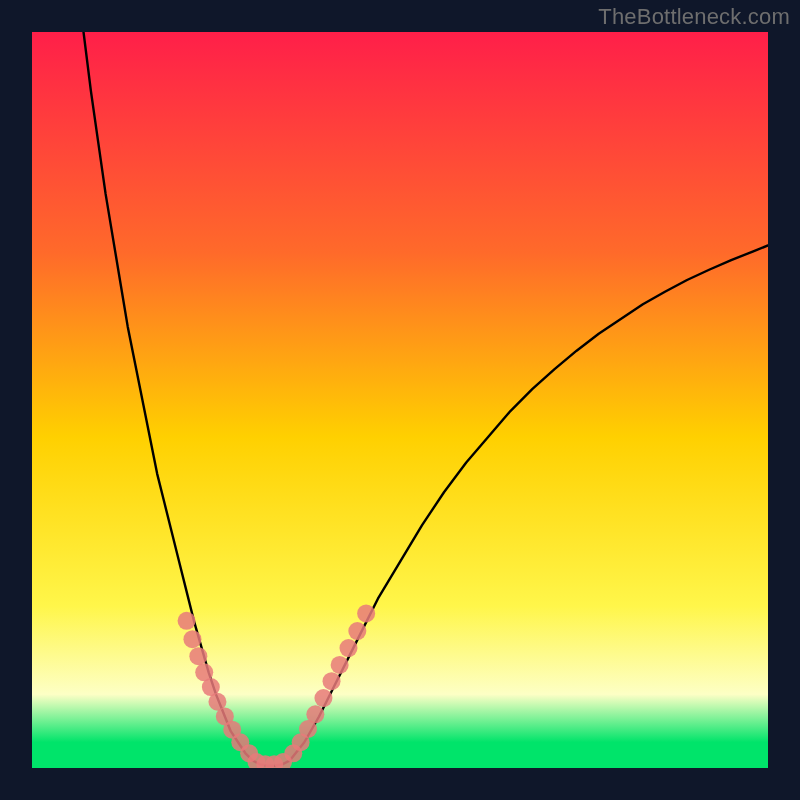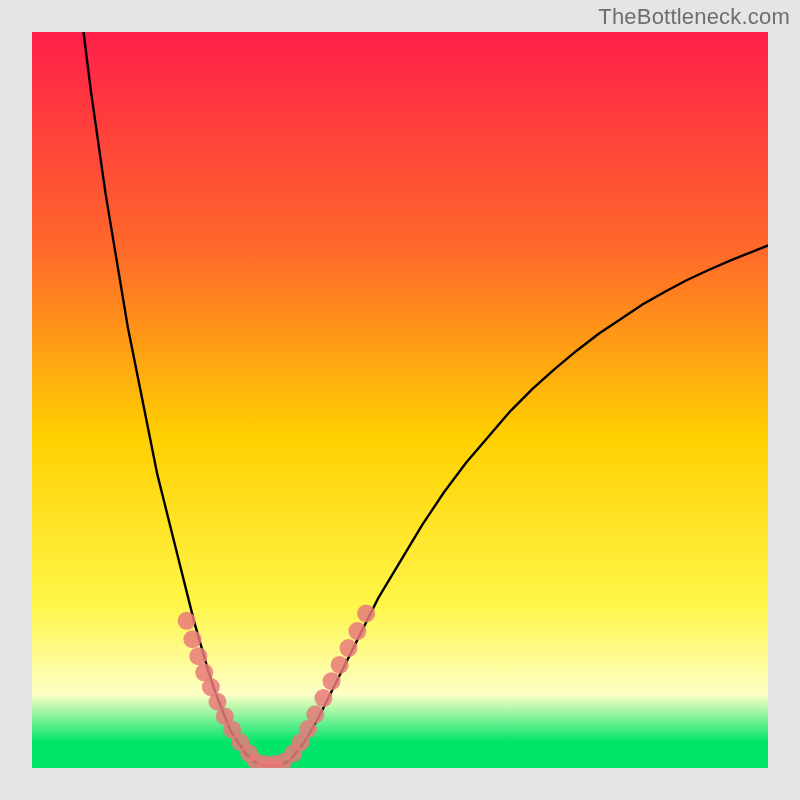--- a/index.html
+++ b/index.html
@@ -10,21 +10,21 @@
     background: #000;
     overflow: hidden;
     font-family: Arial, Helvetica, sans-serif;
   }
   .frame {
     position: absolute;
     left: 0;
     top: 0;
     width: 800px;
     height: 800px;
-    background: #e5e5e5;
+    background: #0f172a;
   }
   .plot {
     position: absolute;
     left: 32px;
     top: 32px;
     width: 736px;
     height: 736px;
   }
   .watermark {
     position: absolute;

